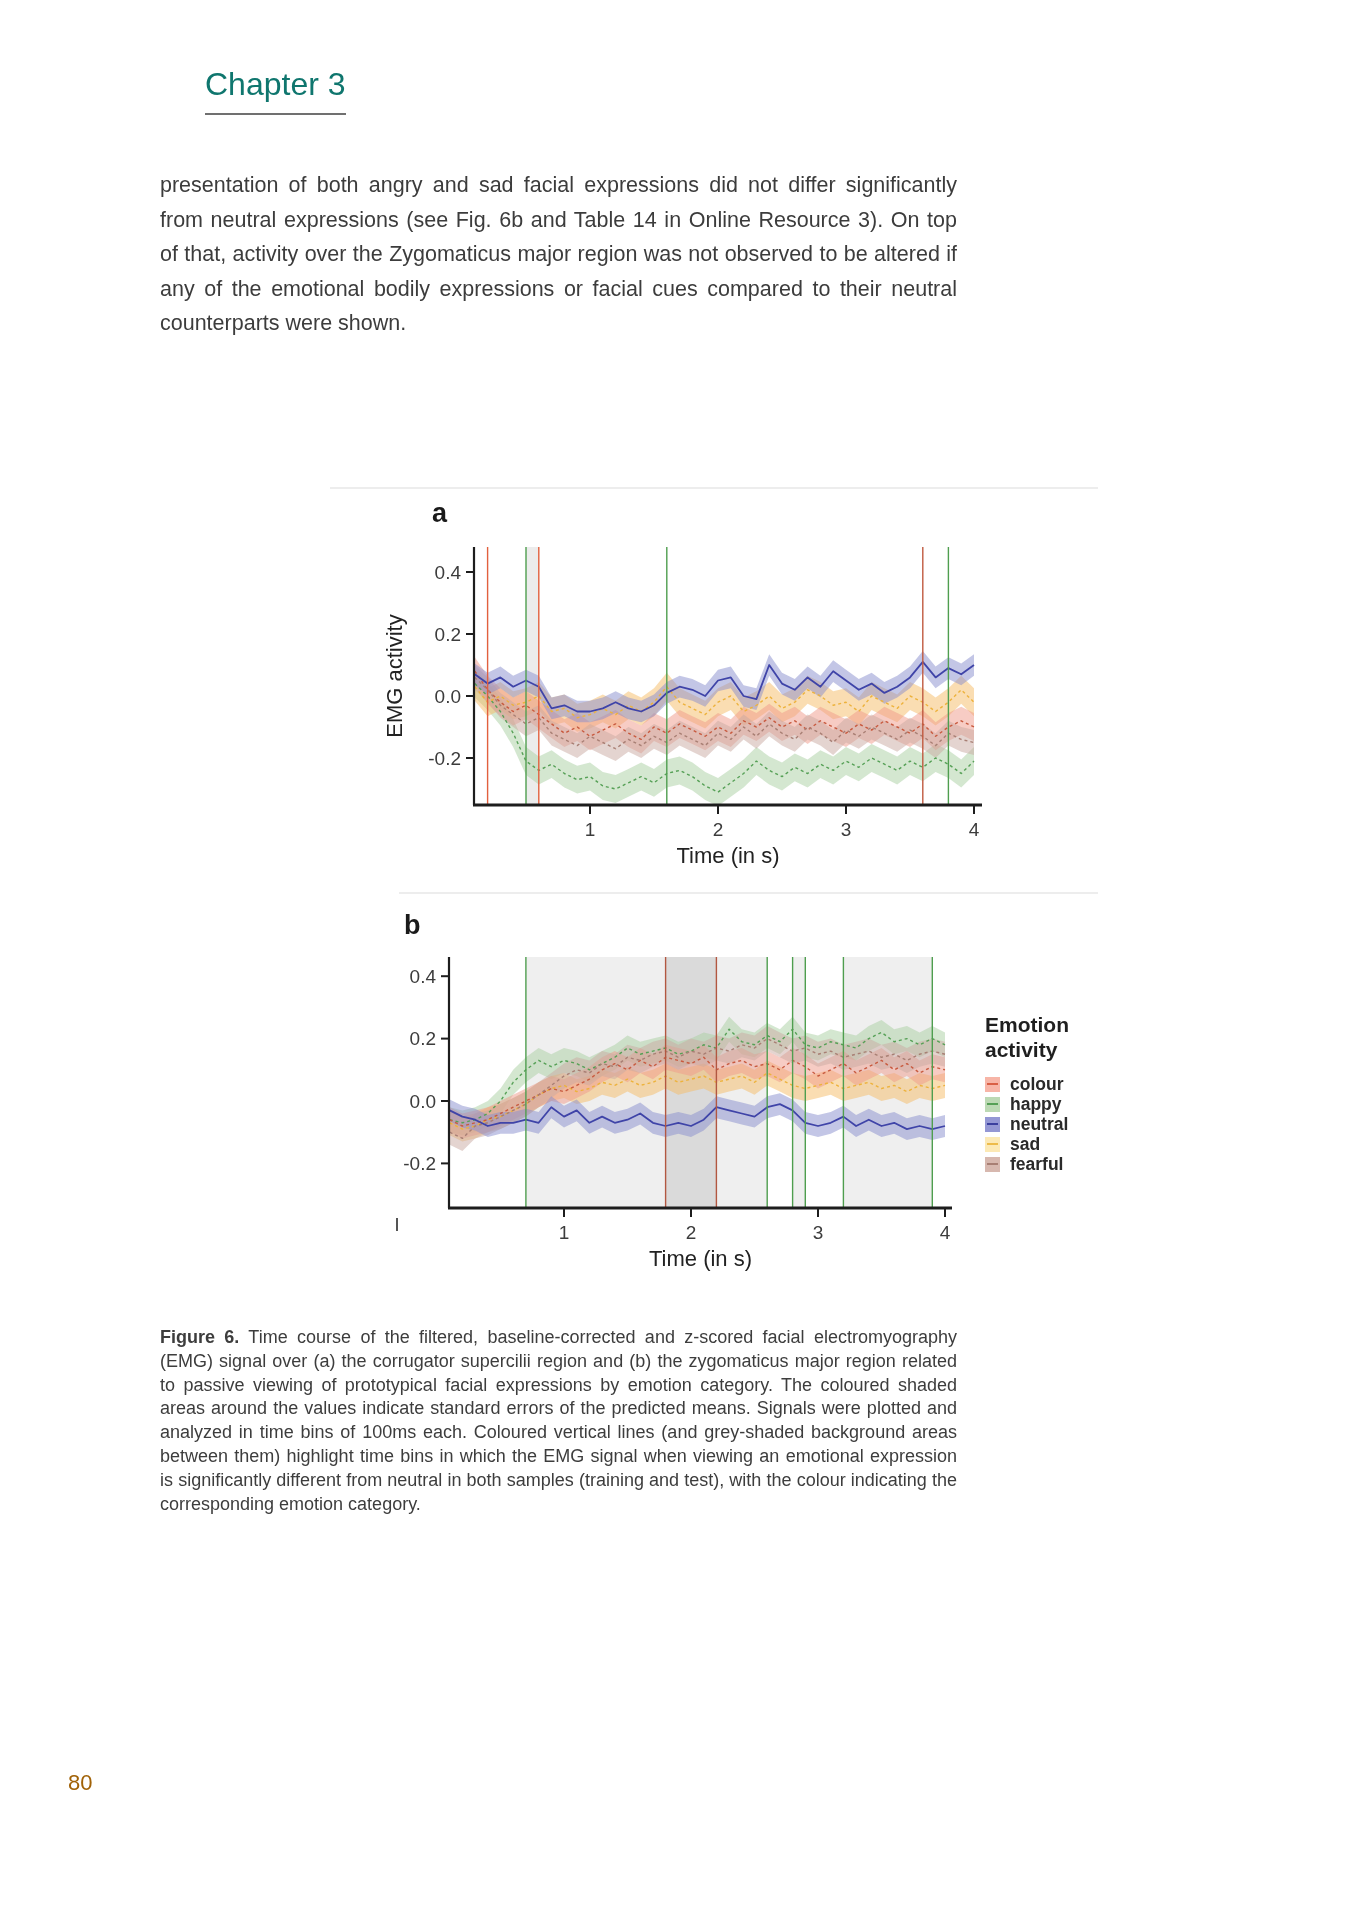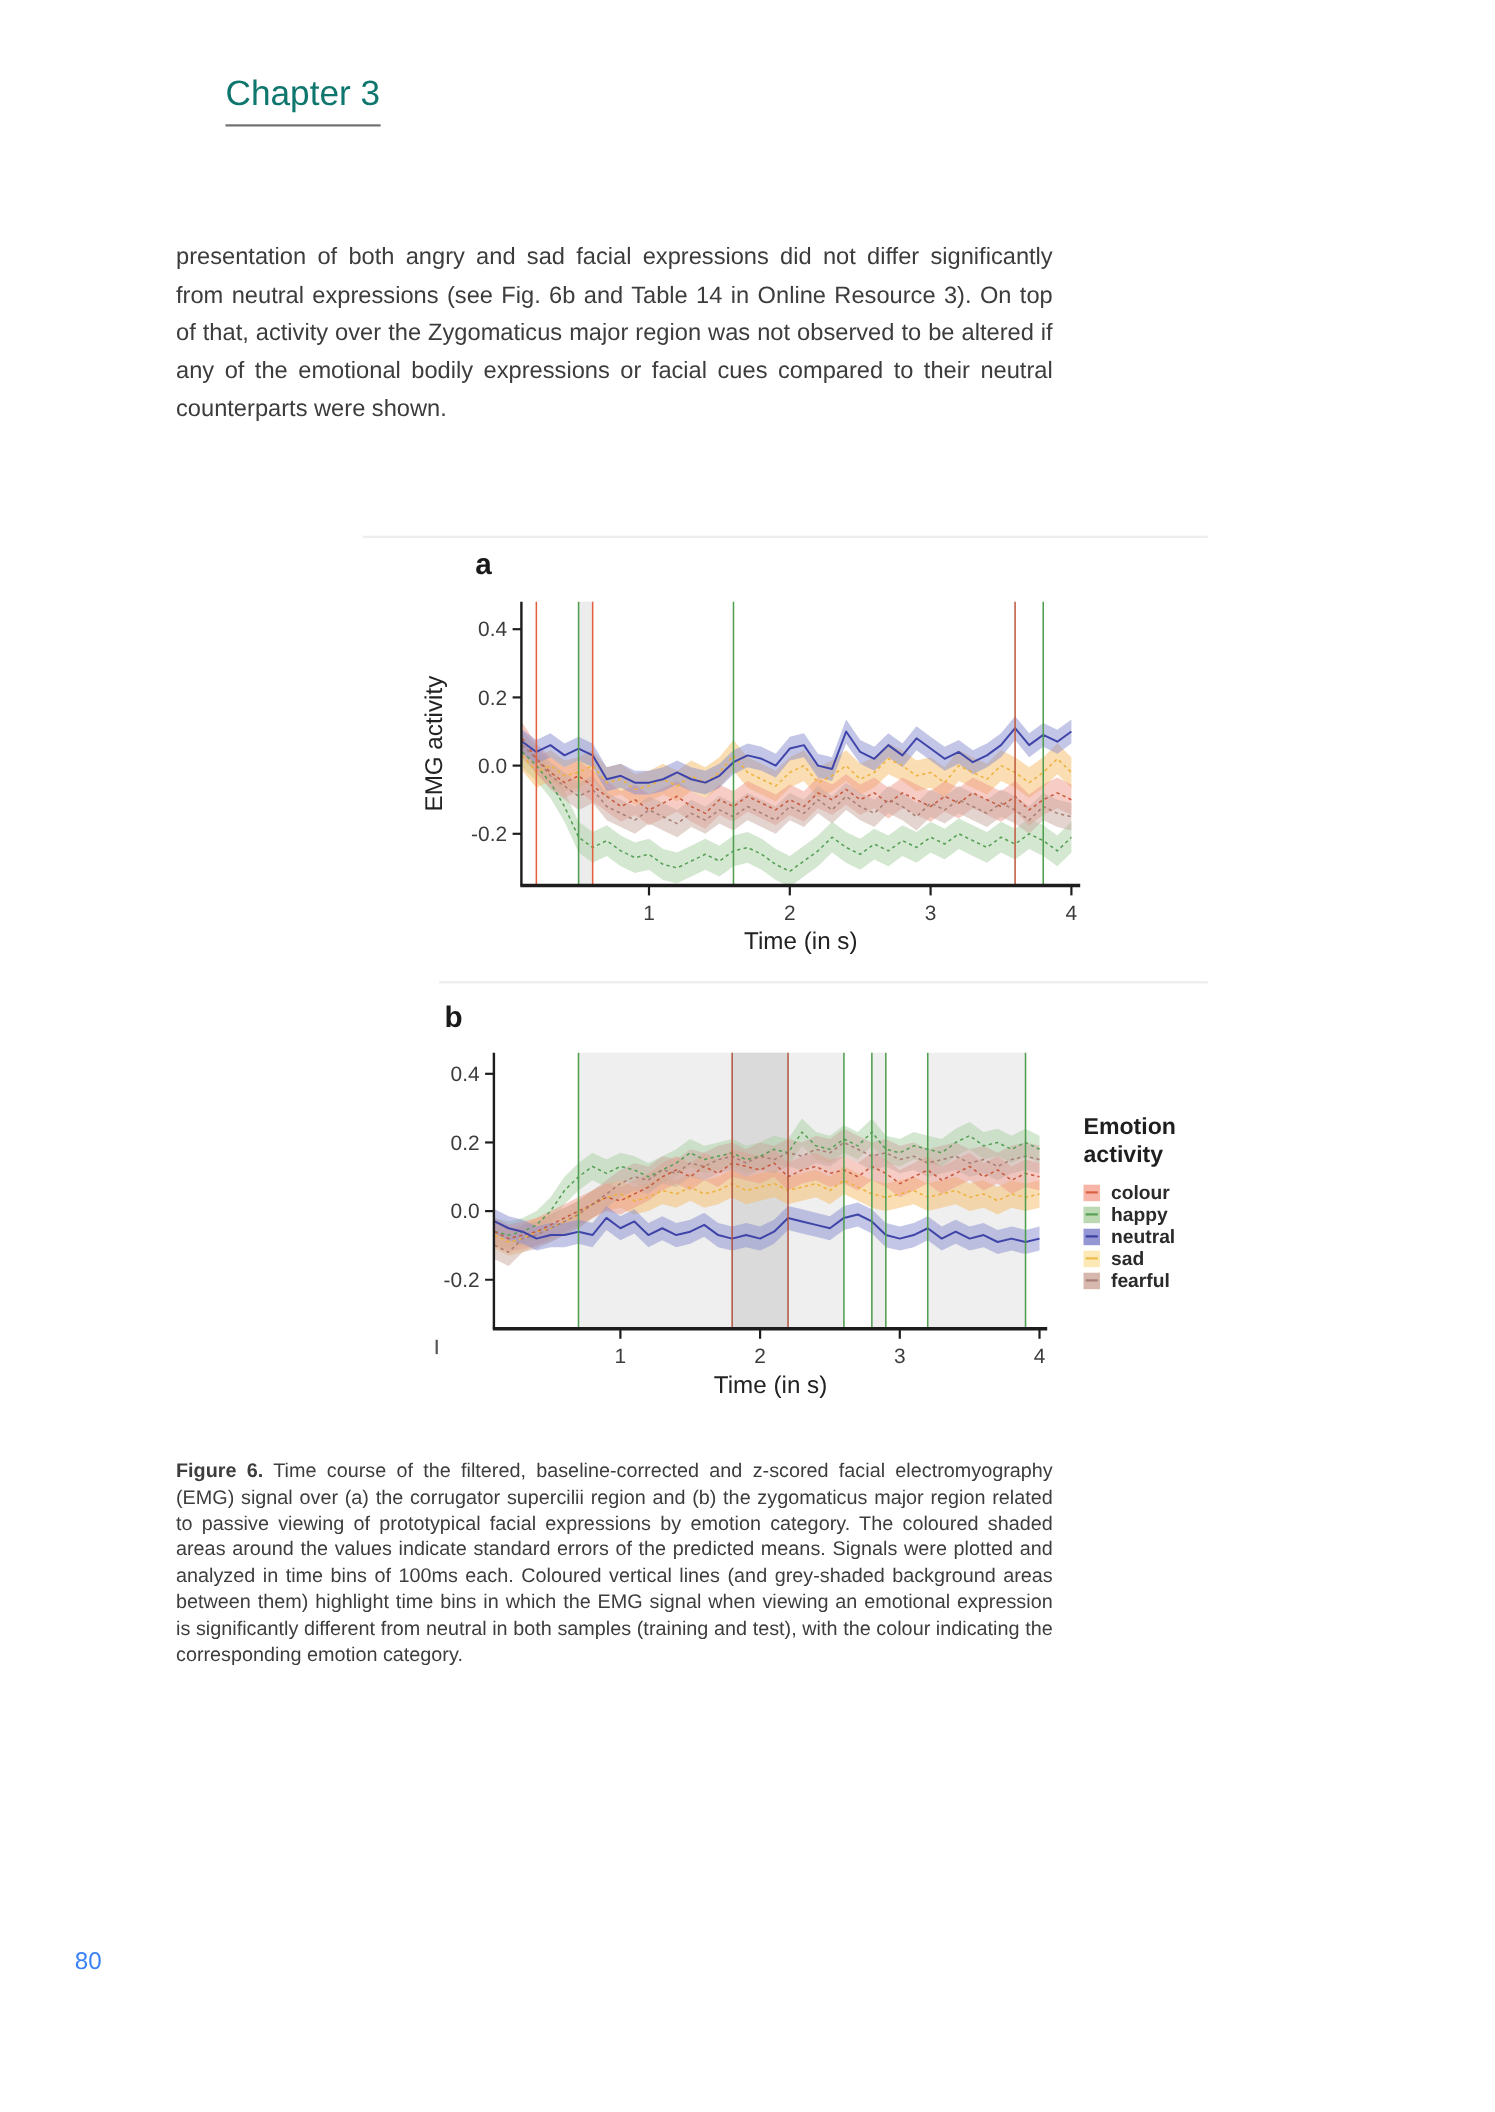--- a/index.html
+++ b/index.html
@@ -1,36 +1,36 @@
 <!DOCTYPE html>
 <html><head>
 <meta charset="utf-8">
 <style>
   html,body{margin:0;padding:0;background:#ffffff;}
   #page{position:relative;width:1359px;height:1920px;background:#ffffff;overflow:hidden;
         font-family:"Liberation Sans", sans-serif;color:#3a3a3a;}
   .chapter{position:absolute;left:160px;top:66px;font-size:32px;color:#0f766e;
            border-bottom:2px solid #707070;padding-bottom:10px;margin-left:45px;}
   .bodytext{position:absolute;left:160px;top:168px;width:797px;font-size:21.5px;
-            line-height:34.6px;text-align:justify;color:#3c3c3c;margin-top:48px;}
+            line-height:34.6px;text-align:justify;color:#3c3c3c;}
   .panel-label{position:absolute;font-size:27px;font-weight:bold;color:#1a1a1a;}
   .faintline{position:absolute;height:2px;background:#ededed;}
   .chart{position:absolute;}
   .chart text{font-family:"Liberation Sans",sans-serif;}
   .chart .tick{font-size:19px;fill:#3c3c3c;}
   .chart .axlab{font-size:22px;fill:#222;}
   .legend{position:absolute;left:985px;top:1012px;width:200px;font-weight:bold;}
   .legend-title{font-size:21px;color:#1f1f1f;line-height:25px;}
   .lgrow{display:flex;align-items:center;height:20px;}
   .sw{width:15px;height:15px;display:inline-block;position:relative;flex:0 0 15px;}
   .swline{position:absolute;left:2px;right:2px;top:6px;height:0;}
   .lglab{font-size:17.5px;color:#2a2a2a;margin-left:10px;line-height:20px;}
   .caption{position:absolute;left:160px;top:1326px;width:797px;font-size:18px;
            line-height:23.8px;text-align:justify;color:#3d3d3d;}
-  .pageno{position:absolute;left:68px;top:1770px;font-size:22px;color:#3b82f6;}
+  .pageno{position:absolute;left:68px;top:1770px;font-size:22px;color:#a16207;}
   .stray-tick{position:absolute;left:396px;top:1218px;width:2px;height:13px;background:#555;}
 </style>
 </head>
 <body>
 
 <div id="page">
 
   <div class="chapter">Chapter 3</div>
 
   <div class="bodytext">presentation of both angry and sad facial expressions did not differ significantly from neutral expressions (see Fig. 6b and Table 14 in Online Resource 3). On top of that, activity over the Zygomaticus major region was not observed to be altered if any of the emotional bodily expressions or facial cues compared to their neutral counterparts were shown.</div>

